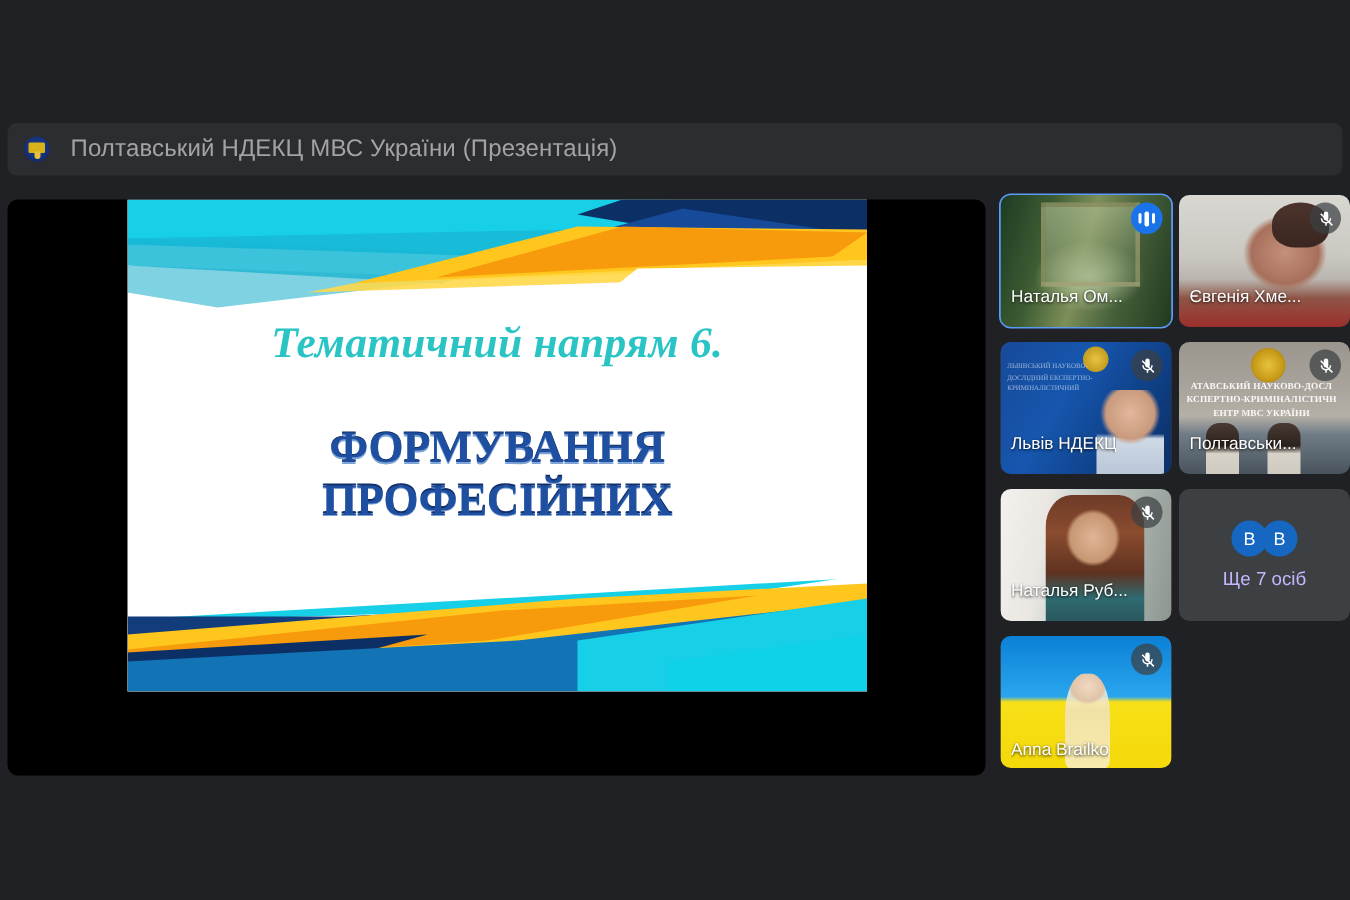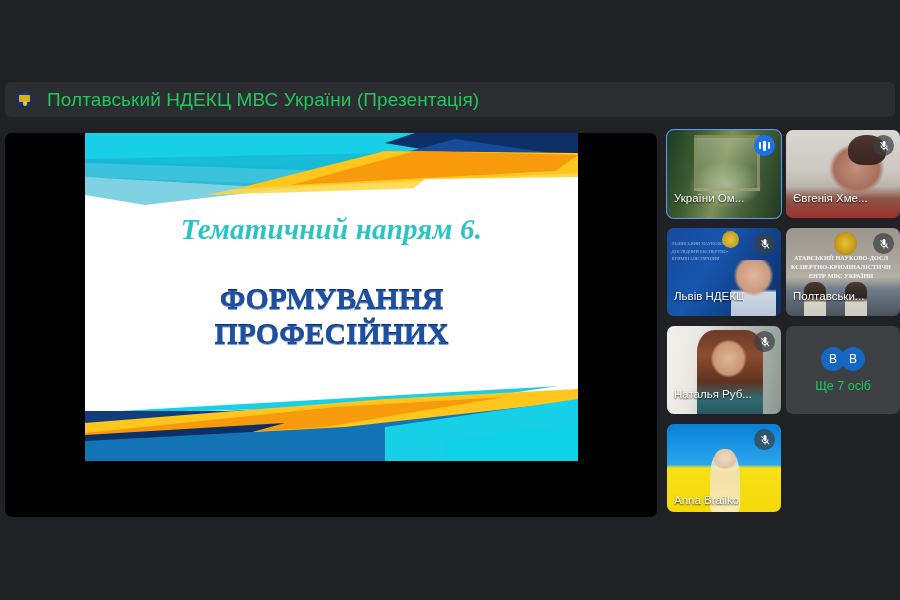--- a/index.html
+++ b/index.html
@@ -44,22 +44,22 @@
   }
   .header-avatar::after {
     content: "";
     position: absolute;
     left: 6.5px; top: 10px;
     width: 4px; height: 5px;
     background: #e3c33a;
     border-radius: 0 0 2px 2px;
   }
   .header-title {
-    color: #22c55e;
-    font-size: 19px;
+    color: #a3a3a3;
+    font-size: 16px;
     margin-left: 14px;
     letter-spacing: .1px;
     white-space: nowrap;
   }
 
   
   .stage {
     position: absolute;
     left: 5px; top: 133px;
     width: 652px; height: 384px;
@@ -173,21 +173,21 @@
   .ov-avatars { display: flex; }
   .ov-av {
     width: 24px; height: 24px;
     border-radius: 50%;
     background: #1667c1;
     color: #fff;
     font-size: 12px;
     display: flex; align-items: center; justify-content: center;
   }
   .ov-av + .ov-av { margin-left: -4px; }
-  .ov-label { color: #22c55e; font-size: 12.5px; }
+  .ov-label { color: #c4b5fd; font-size: 12.5px; }
 
   
   .v-natalia {
     background:
       radial-gradient(ellipse 46% 38% at 52% 62%, #b9c9a0 0%, rgba(185,201,160,0) 70%),
       linear-gradient(105deg, #1d3b22 0%, #3d5c33 26%, #7d8f59 48%, #46603a 70%, #21391f 100%);
   }
   .v-natalia::after {
     content: "";
     position: absolute; left: 24%; top: 6%;
@@ -359,21 +359,21 @@
 
   <div class="filmstrip">
 
     <div class="tile active">
       <div class="tile-video v-natalia"></div>
       <div class="speaking">
           <i></i>
           <i></i>
           <i></i>
         </div>
-      <div class="tile-name">України Ом...</div>
+      <div class="tile-name">Наталья Ом...</div>
     </div>
 
     <div class="tile">
       <div class="tile-video v-evgenia"></div>
       <div class="mic-muted">
         <svg width="12" height="12" viewBox="0 0 24 24" fill="#fff">
           <path d="M12 14a3 3 0 0 0 3-3V5a3 3 0 0 0-6 0v6a3 3 0 0 0 3 3z"></path>
           <path d="M17 11a5 5 0 0 1-10 0H5a7 7 0 0 0 6 6.9V21h2v-3.1A7 7 0 0 0 19 11h-2z"></path>
           <rect x="2" y="11" width="22" height="2" transform="rotate(45 12 12)"></rect>
         </svg>

